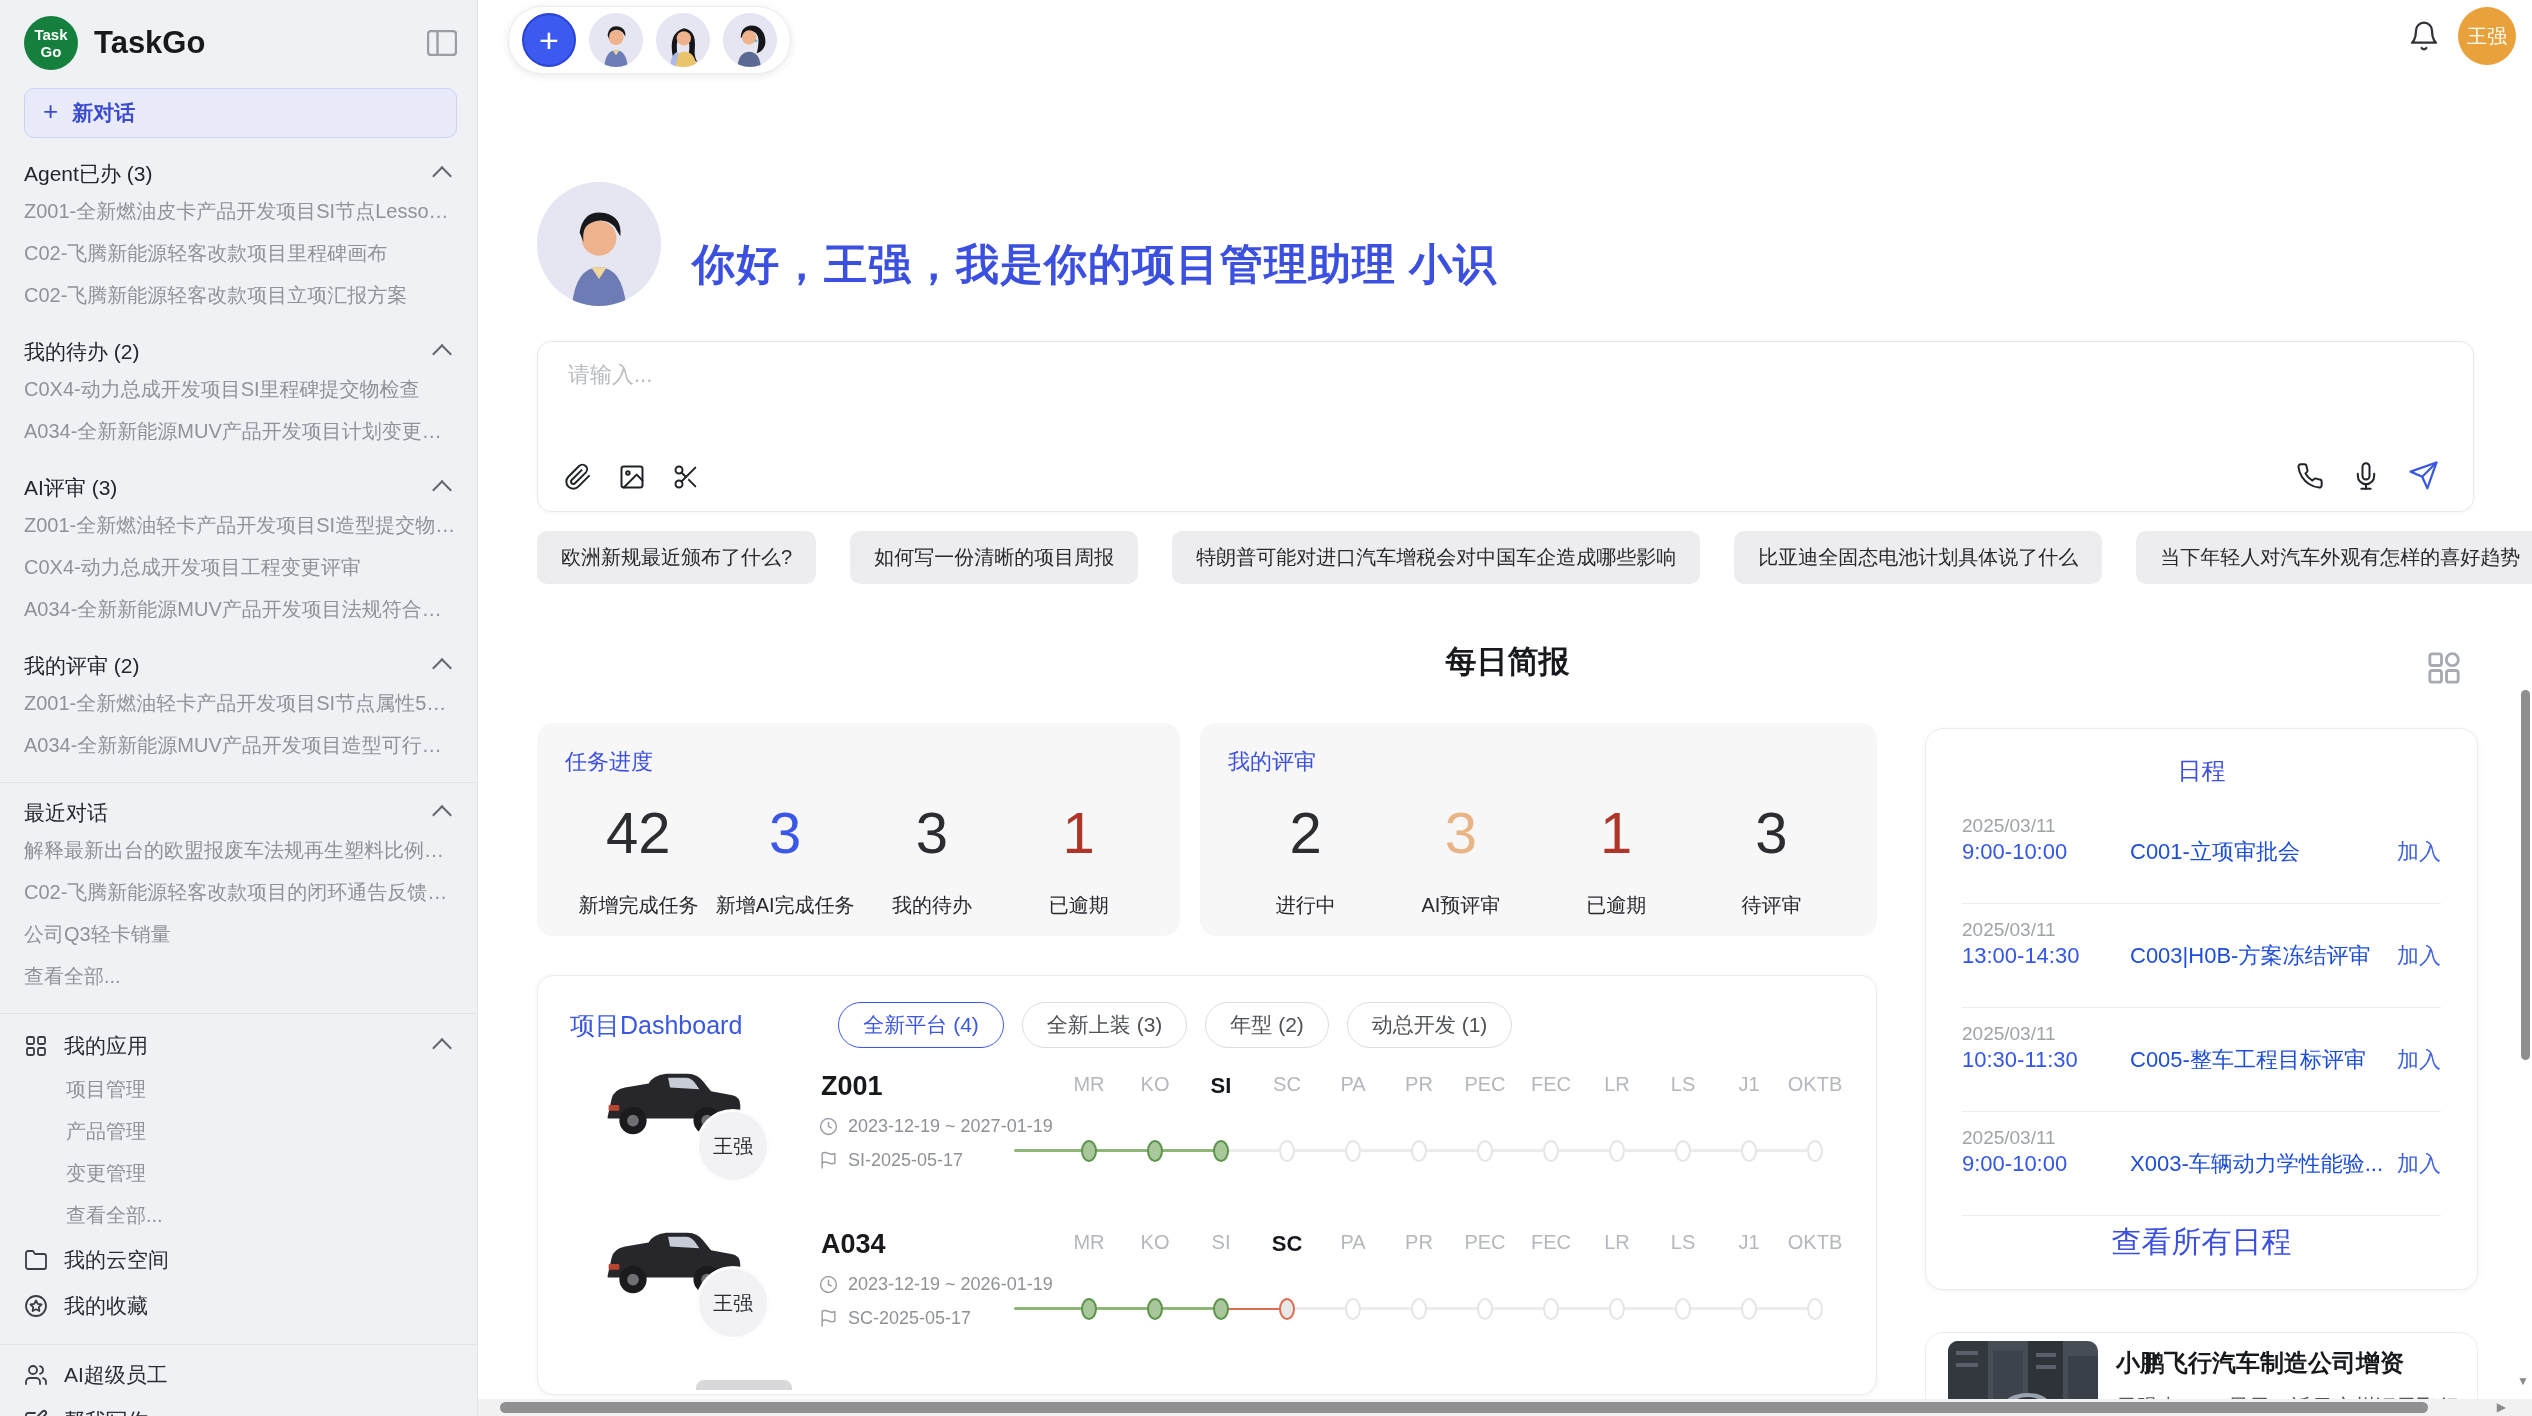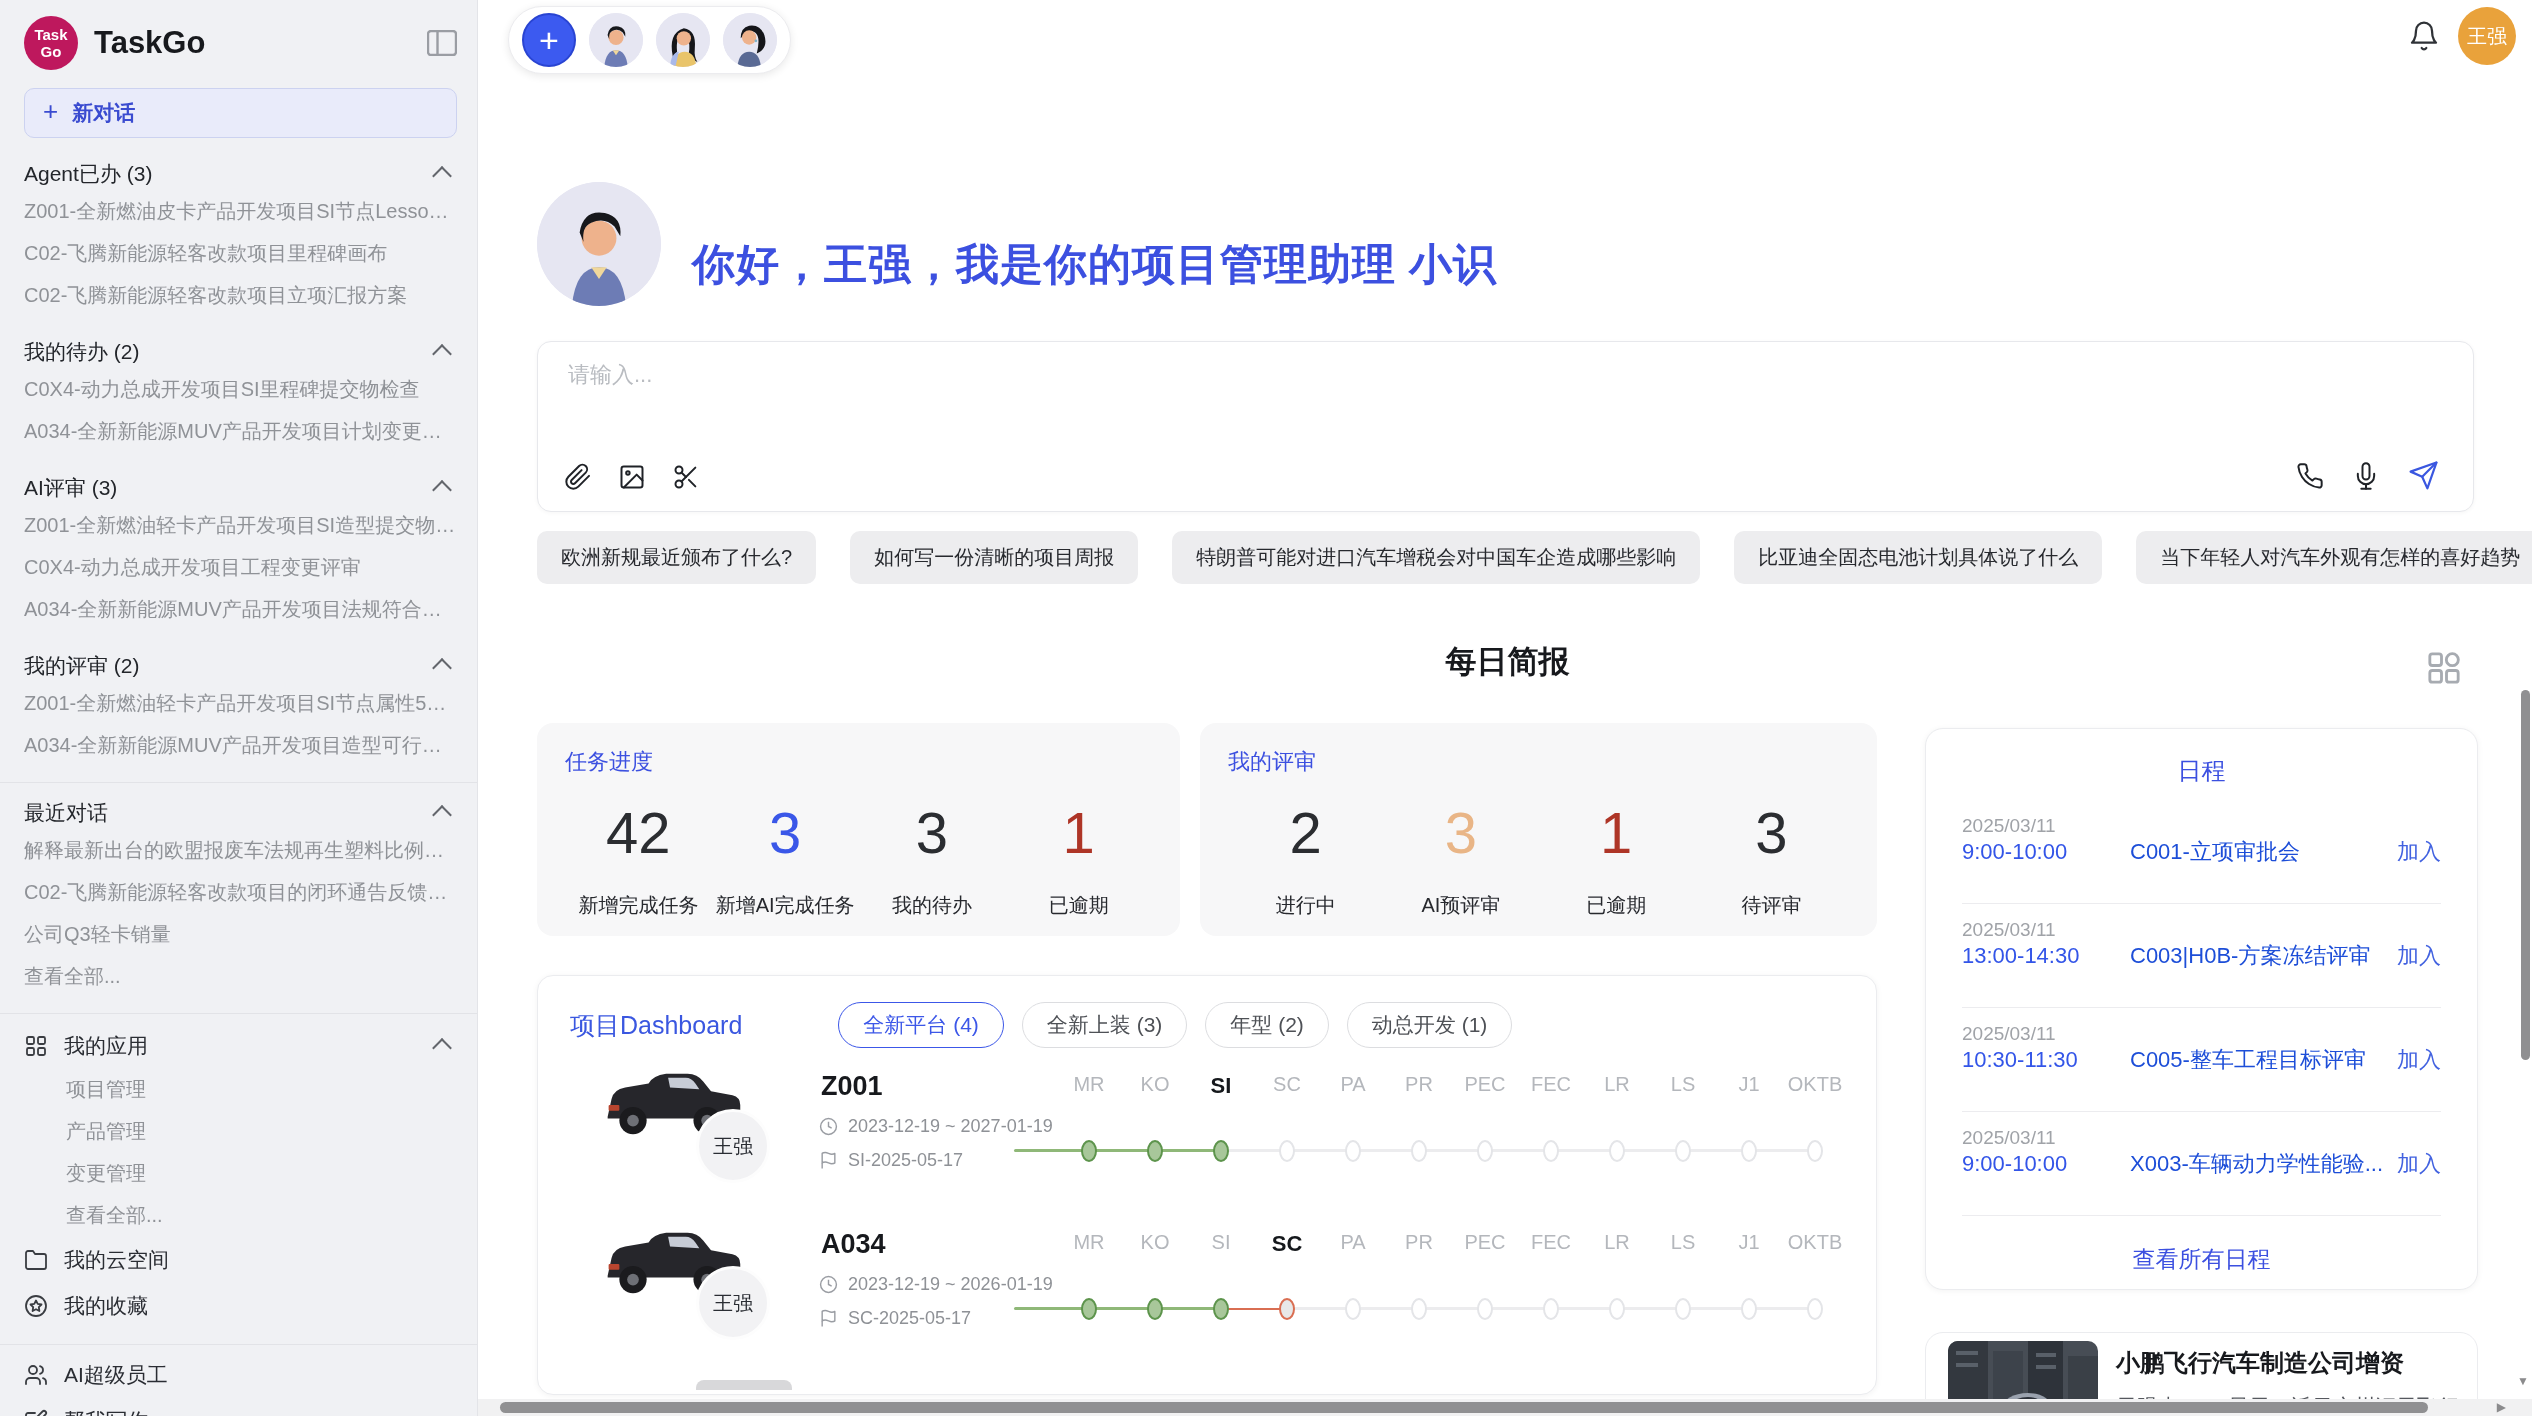--- a/index.html
+++ b/index.html
@@ -3,21 +3,21 @@
 <meta charset="utf-8">
 <style>
   html,body{margin:0;padding:0;background:#fff;font-family:"Liberation Sans","DejaVu Sans",sans-serif;}
   #screen{position:relative;width:2532px;height:1416px;overflow:hidden;background:#fff;}
   .abs{position:absolute;}
   svg{display:block;}
 
   
   .sidebar{position:absolute;left:0;top:0;width:478px;height:1416px;background:#f0f1f4;border-right:1px solid #e3e4e8;box-sizing:border-box;padding:14px 20px 0 24px;overflow:hidden;}
   .logo-row{display:flex;align-items:center;height:58px;}
-  .logo-circle{width:54px;height:54px;border-radius:50%;background:#be185d;color:#fff;display:flex;flex-direction:column;align-items:center;justify-content:center;font-size:15px;font-weight:700;line-height:17px;}
+  .logo-circle{width:54px;height:54px;border-radius:50%;background:#15803d;color:#fff;display:flex;flex-direction:column;align-items:center;justify-content:center;font-size:15px;font-weight:700;line-height:17px;}
   .app-title{font-size:31px;font-weight:700;color:#17191d;margin-left:16px;flex:1;}
   .collapse-btn{width:30px;height:26px;}
   .new-chat{margin-top:16px;height:50px;border-radius:10px;background:#e9ebfa;border:1px solid #ccd2f0;display:flex;align-items:center;color:#3a4bd0;font-size:21px;font-weight:700;padding:0 18px;box-sizing:border-box;}
   .new-chat .plus{font-size:26px;font-weight:400;margin-right:14px;margin-top:-3px;}
   .s-head{display:flex;align-items:center;margin-top:20px;height:32px;}
   .s-head-t{font-size:21px;color:#23262b;flex:1;}
   .chev{width:12px;height:12px;border-left:2.4px solid #63666c;border-top:2.4px solid #63666c;transform:rotate(45deg);margin-right:8px;margin-top:4px;}
   .s-item{height:42px;line-height:42px;font-size:20px;color:#8f9297;white-space:nowrap;overflow:hidden;text-overflow:ellipsis;}
   .s-div{height:1px;background:#e2e3e7;margin:16px -20px 0 -24px;}
   .s-row{display:flex;align-items:center;height:44px;margin-top:2px;color:#2a2d33;font-size:21px;}
@@ -87,21 +87,21 @@
   
   .sched-card{left:1925px;top:728px;width:553px;height:562px;border-radius:18px;background:#fff;border:1px solid #ebecef;box-shadow:0 1px 6px rgba(0,0,0,.05);box-sizing:border-box;}
   .sched-title{position:absolute;top:26px;width:100%;text-align:center;font-size:24px;color:#3c50e0;}
   .sched-item{position:absolute;left:36px;right:36px;height:104px;}
   .si-date{font-size:19px;color:#a0a3a8;padding-top:12px;}
   .si-row{display:flex;align-items:center;}
   .si-time{font-size:22px;color:#3355e8;width:168px;}
   .si-name{font-size:22px;color:#1d4ed8;flex:1;white-space:nowrap;overflow:hidden;}
   .si-join{font-size:22px;color:#4262e0;}
   .si-div{position:absolute;left:36px;right:36px;height:1px;background:#ececef;}
-  .sched-viewall{position:absolute;bottom:14px;width:100%;text-align:center;font-size:23px;color:#3c50e0;font-family:Liberation Mono, monospace;}
+  .sched-viewall{position:absolute;bottom:26px;width:100%;text-align:center;font-size:30px;color:#3c50e0;font-family:Liberation Mono, monospace;}
 
   
   .news-card{left:1925px;top:1332px;width:553px;height:170px;border-radius:18px;background:#fff;border:1px solid #ebecef;box-sizing:border-box;overflow:hidden;}
   .news-img{position:absolute;left:22px;top:8px;width:150px;height:100px;border-radius:10px;overflow:hidden;}
   .news-title{position:absolute;left:190px;top:14px;font-size:24px;font-weight:700;color:#17191d;}
   .news-snippet{position:absolute;left:190px;top:60px;right:20px;font-size:21px;color:#55585e;white-space:nowrap;overflow:hidden;}
 
   
   .hbar{left:478px;top:1399px;width:2054px;height:17px;background:#f1f1f2;}
   .hthumb{position:absolute;left:22px;top:3px;width:1928px;height:11px;border-radius:6px;background:#909092;}

